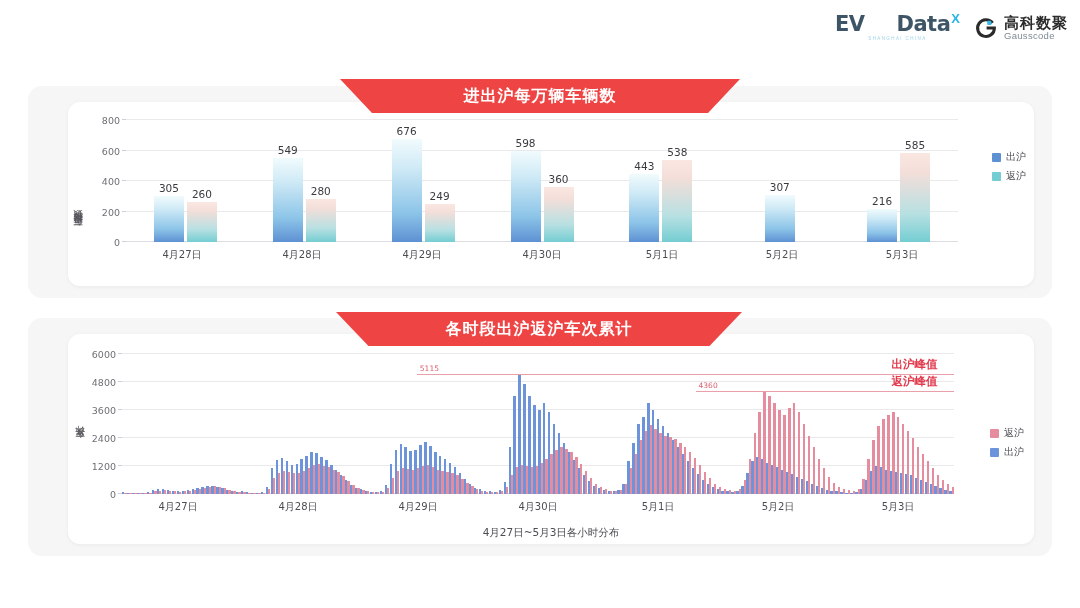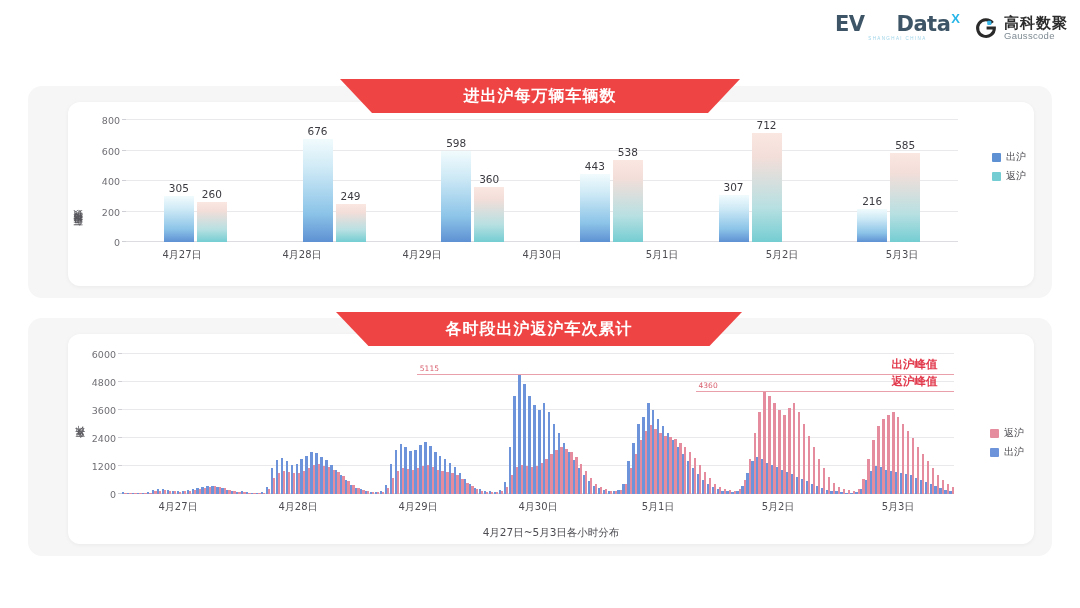--- a/index.html
+++ b/index.html
@@ -175,20 +175,30 @@
                 <div class="bar out" style="height: 38.125%;"></div>
                 <div class="bar-val" style="bottom: calc(38.125% + 2px);">305</div>
               </div>
               <div class="bar-wrap">
                 <div class="bar back" style="height: 32.5%;"></div>
                 <div class="bar-val" style="bottom: calc(32.5% + 2px);">260</div>
               </div>
             </div>
             <div class="group">
               <div class="bar-wrap">
+                <div class="bar out" style="height: 68.625%;"></div>
+                <div class="bar-val" style="bottom: calc(68.625% + 2px);">549</div>
+              </div>
+              <div class="bar-wrap">
+                <div class="bar back" style="height: 35%;"></div>
+                <div class="bar-val" style="bottom: calc(35% + 2px);">280</div>
+              </div>
+            </div>
+            <div class="group">
+              <div class="bar-wrap">
                 <div class="bar out" style="height: 84.5%;"></div>
                 <div class="bar-val" style="bottom: calc(84.5% + 2px);">676</div>
               </div>
               <div class="bar-wrap">
                 <div class="bar back" style="height: 31.125%;"></div>
                 <div class="bar-val" style="bottom: calc(31.125% + 2px);">249</div>
               </div>
             </div>
             <div class="group">
               <div class="bar-wrap">
@@ -207,24 +217,20 @@
               </div>
               <div class="bar-wrap">
                 <div class="bar back" style="height: 67.25%;"></div>
                 <div class="bar-val" style="bottom: calc(67.25% + 2px);">538</div>
               </div>
             </div>
             <div class="group">
               <div class="bar-wrap">
                 <div class="bar out" style="height: 38.375%;"></div>
                 <div class="bar-val" style="bottom: calc(38.375% + 2px);">307</div>
-              </div>
-              <div class="bar-wrap">
-                <div class="bar back" style="height: 89%;"></div>
-                <div class="bar-val" style="bottom: calc(89% + 2px);">712</div>
               </div>
             </div>
             <div class="group">
               <div class="bar-wrap">
                 <div class="bar out" style="height: 27%;"></div>
                 <div class="bar-val" style="bottom: calc(27% + 2px);">216</div>
               </div>
               <div class="bar-wrap">
                 <div class="bar back" style="height: 73.125%;"></div>
                 <div class="bar-val" style="bottom: calc(73.125% + 2px);">585</div>

